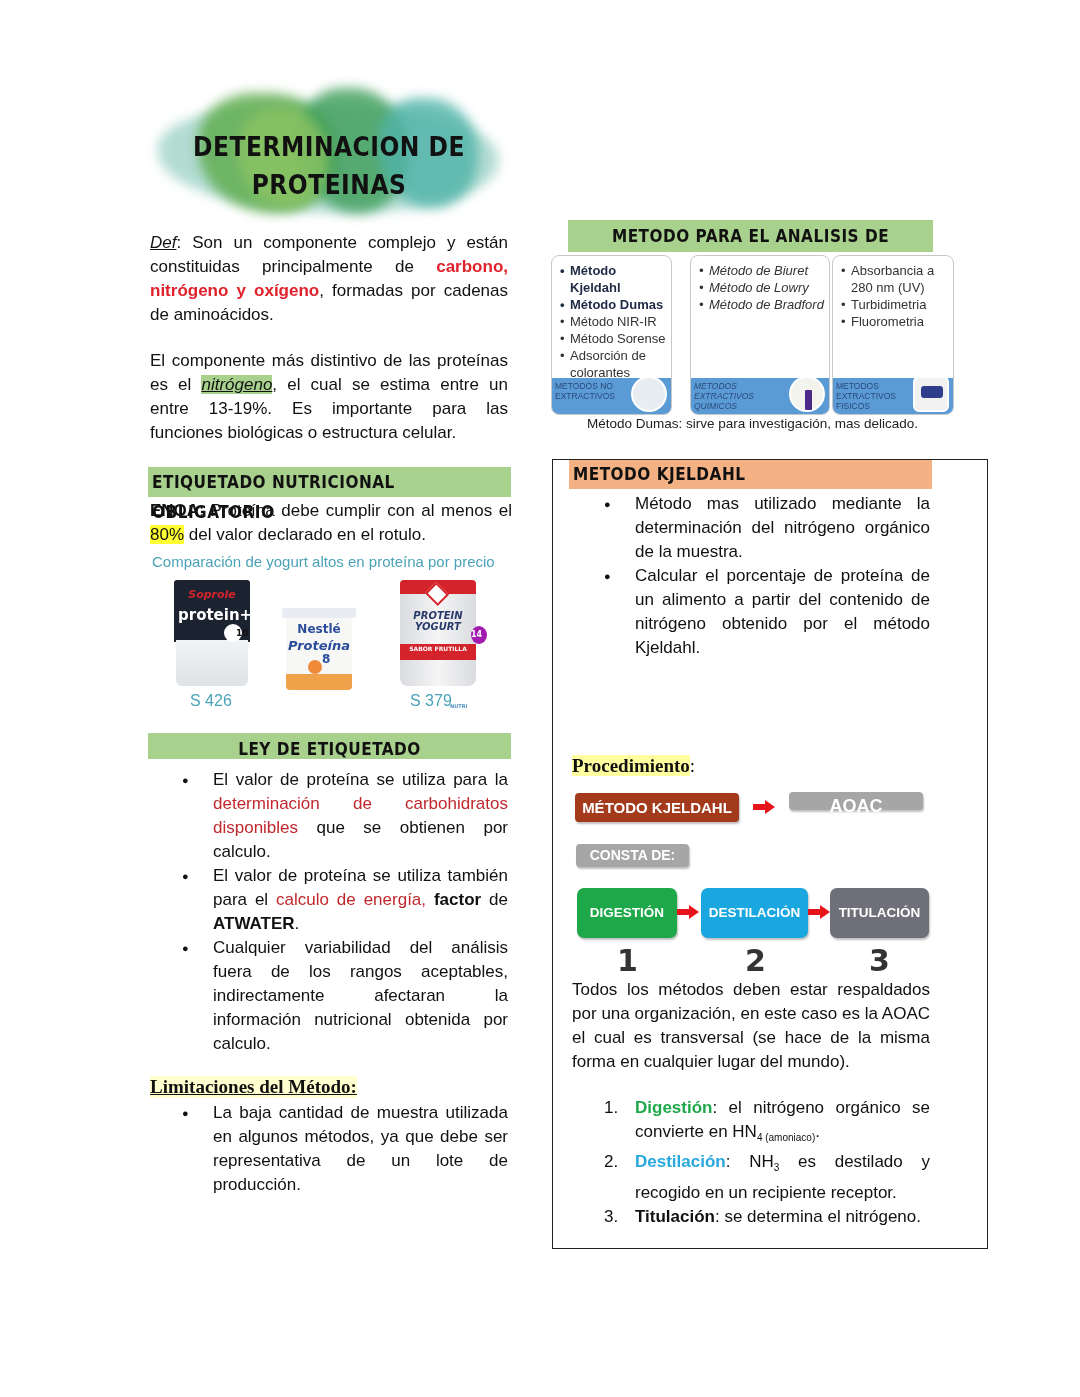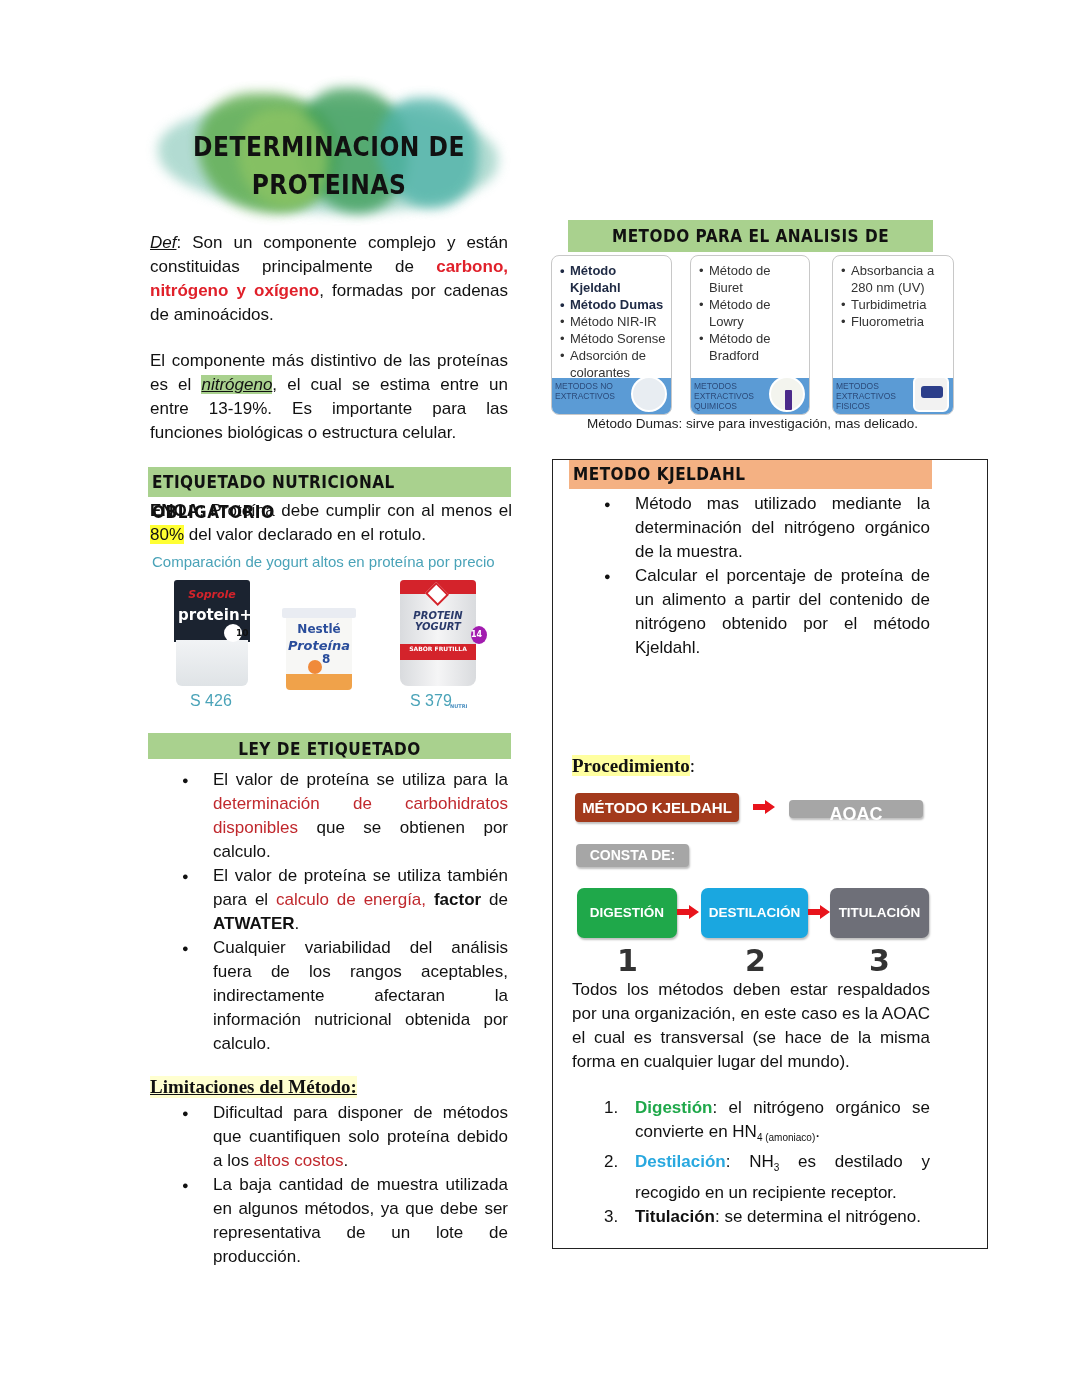--- a/index.html
+++ b/index.html
@@ -115,42 +115,41 @@
 
 <ul class="abs bul body-text" style="left:150px;top:768px;width:358px;">
   <li><span>El valor de proteína se utiliza para la </span><span class="dred">determinación de carbohidratos disponibles</span><span> que se obtienen por calculo.</span></li>
   <li><span>El valor de proteína se utiliza también para el </span><span class="dred">calculo de energía,</span><b> factor</b><span> de </span><b>ATWATER</b><span>.</span></li>
   <li><span>Cualquier variabilidad del análisis fuera de los rangos aceptables, indirectamente afectaran la información nutricional obtenida por calculo.</span></li>
 </ul>
 
 <div class="abs" style="left:150px;top:1076px;font-family:'Liberation Serif',serif;font-weight:bold;font-size:19px;text-decoration:underline;background:#ffffd0;">Limitaciones del Método:</div>
 
 <ul class="abs bul body-text" style="left:150px;top:1101px;width:358px;">
-  <li><span>Dificultad para disponer de métodos que cuantifiquen solo proteína debido a los </span><span class="dred">altos costos</span><span>.</span></li>
   <li><span>La baja cantidad de muestra utilizada en algunos métodos, ya que debe ser representativa de un lote de producción.</span></li>
 </ul>
 
 <div class="abs section-bar hand center" style="left:568px;top:220px;width:365px;height:32px;line-height:32px;font-size:17px;">METODO PARA EL ANALISIS DE PROTEINAS</div>
 
 <div class="card" style="left:551px;width:121px;">
   <ul>
     <li class="b">Método Kjeldahl</li>
     <li class="b">Método  Dumas</li>
     <li>Método NIR-IR</li>
     <li>Método Sorense</li>
     <li>Adsorción de colorantes</li>
   </ul>
   <div class="foot">
     <div>METODOS NO</div>
     <div>EXTRACTIVOS</div>
   </div>
   <div class="equip"></div>
 </div>
 
-<div class="card" style="left:690px;width:120px;">
+<div class="card" style="left:690px;width:140px;font-style:italic;">
   <ul>
     <li>Método de Biuret</li>
     <li>Método de Lowry</li>
     <li>Método de Bradford</li>
   </ul>
   <div class="foot">
     <div>METODOS</div>
     <div>EXTRACTIVOS</div>
     <div>QUIMICOS</div>
   </div>
@@ -187,21 +186,21 @@
 </ul>
 
 <div class="abs" style="left:572px;top:755px;font-family:'Liberation Serif',serif;font-weight:bold;font-size:19px;">
   <span class="hl-yellow2">Procedimiento</span><span style="font-weight:normal;">:</span>
 </div>
 
 <div class="pbox" style="left:575px;top:793px;width:164px;height:29px;line-height:29px;background:#a33a1c;font-size:15px;">MÉTODO KJELDAHL</div>
 <svg class="arrow" style="left:753px;top:800px;" viewBox="0 0 22 14">
     <polygon points="0,4 12,4 12,0 22,7 12,14 12,10 0,10" fill="#e8141c"></polygon>
   </svg>
-<div class="pbox" style="left:789px;top:792px;width:134px;height:18px;line-height:29px;background:#a6a6a6;font-size:18px;margin-top:8px;">AOAC</div>
+<div class="pbox" style="left:789px;top:792px;width:134px;height:18px;line-height:29px;background:#a6a6a6;font-size:18px;">AOAC</div>
 
 <div class="pbox" style="left:576px;top:844px;width:113px;height:23px;line-height:23px;background:#a6a6a6;font-size:14px;">CONSTA DE:</div>
 
 <div class="pbox" style="left:577px;top:888px;width:100px;height:50px;line-height:50px;background:#1fa84a;font-size:13.5px;border-radius:7px;">DIGESTIÓN</div>
 <svg class="arrow" style="left:677px;top:905px;" viewBox="0 0 22 14">
     <polygon points="0,4 12,4 12,0 22,7 12,14 12,10 0,10" fill="#e8141c"></polygon>
   </svg>
 <div class="pbox" style="left:701px;top:888px;width:107px;height:50px;line-height:50px;background:#1aa7e0;font-size:13.5px;border-radius:7px;">DESTILACIÓN</div>
 <svg class="arrow" style="left:808px;top:905px;" viewBox="0 0 22 14">
     <polygon points="0,4 12,4 12,0 22,7 12,14 12,10 0,10" fill="#e8141c"></polygon>

